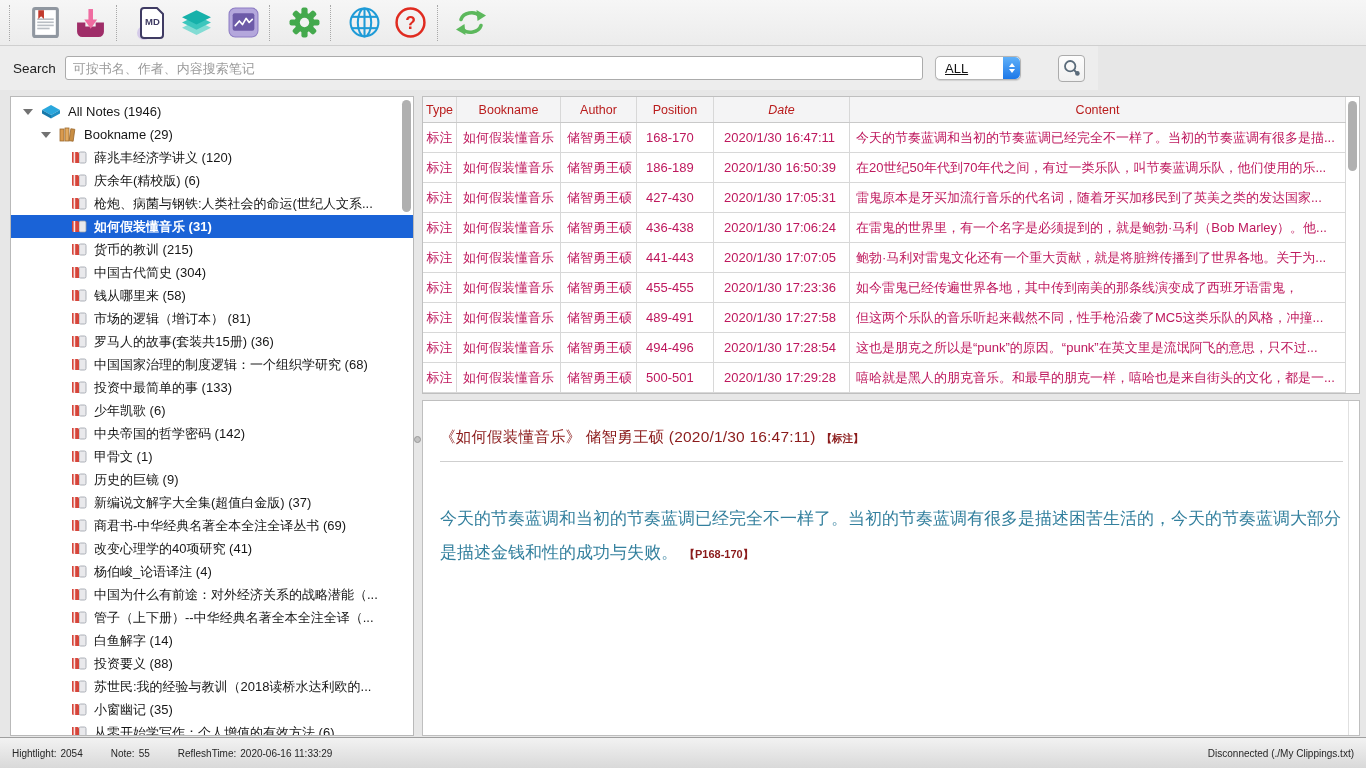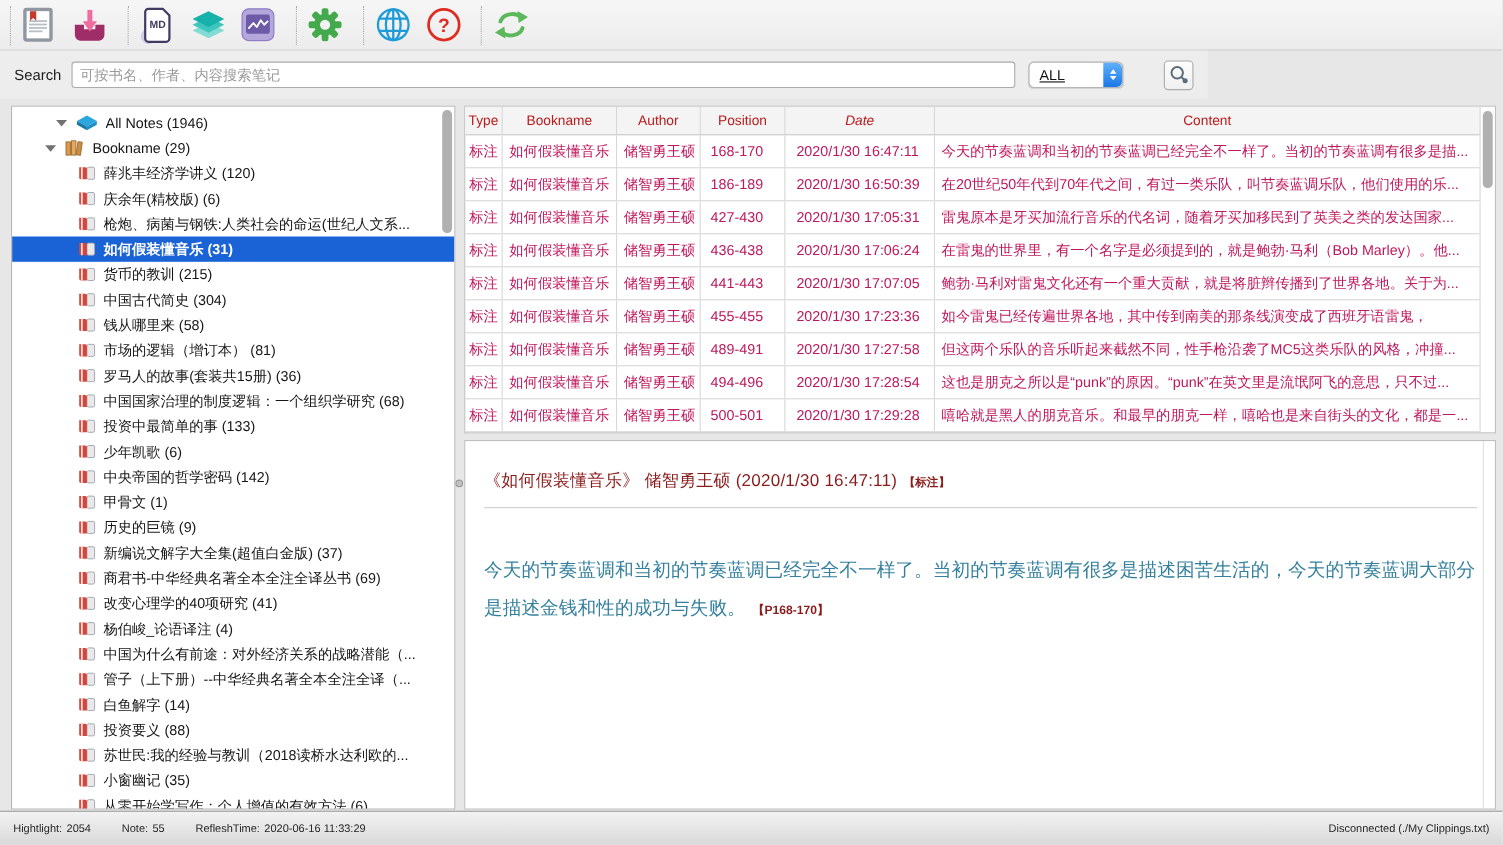--- a/index.html
+++ b/index.html
@@ -10,21 +10,21 @@
     -webkit-font-smoothing:antialiased;
   }
   
   .toolbar{
     position:absolute;left:0;top:0;width:1366px;height:46px;
     background:linear-gradient(#f6f6f6,#ececec);
     border-bottom:1px solid #cfcfcf;
     display:flex;align-items:center;padding-left:2px;box-sizing:border-box;
   }
   .tb-sep{height:36px;border-left:1px dotted #a8a8a8;margin:0 7px;}
-  .tb-btn{width:40px;height:40px;display:flex;align-items:center;justify-content:flex-start;margin:0 3px;cursor:default;}
+  .tb-btn{width:40px;height:40px;display:flex;align-items:center;justify-content:flex-end;margin:0 3px;cursor:default;}
   
   .search-row{
     position:absolute;left:0;top:46px;width:1098px;height:44px;
     display:flex;align-items:center;padding:0 13px;box-sizing:border-box;
     background:#ededed;
   }
   .search-label{font-size:13.5px;color:#1d1d1d;margin-right:9px;}
   .search-input{
     flex:1;height:22px;border:1px solid #ababab;border-radius:3px;background:#fff;
     font-size:13px;padding:0 7px;color:#222;outline:none;
@@ -62,21 +62,21 @@
     background:#fff;border:1px solid #bfbfbf;overflow:hidden;
   }
   .vthumb{position:absolute;width:9px;background:#b0b0b0;border-radius:4.5px;}
   .splitter-dot{
     position:absolute;left:414px;top:436px;width:7px;height:7px;border-radius:50%;
     background:#c2c2c2;border:1px solid #9a9a9a;box-sizing:border-box;
   }
   
   .tree{padding-top:3px;}
   .tree-row{height:23px;display:flex;align-items:center;font-size:13px;color:#161616;white-space:nowrap;overflow:hidden;}
-  .tree-row.lvl0{padding-left:12px;margin-left:28px;}
+  .tree-row.lvl0{padding-left:12px;}
   .tree-row.lvl1{padding-left:30px;}
   .tree-row.lvl2{padding-left:60px;}
   .tree-row.selected{background:var(--selection-blue,#1a63d7);color:#fff;font-weight:600;}
   .disc{width:0;height:0;border-left:5px solid transparent;border-right:5px solid transparent;border-top:6.5px solid #727272;margin-right:8px;flex:none;}
   .ticon{margin-right:7px;flex:none;}
   .tlabel{overflow:hidden;text-overflow:ellipsis;}
   
   .thead{display:flex;height:26px;width:calc(100% - 13px);background:#f4f4f5;border-bottom:1px solid #c9c9c9;box-sizing:border-box;}
   .thead .cell{display:flex;align-items:center;justify-content:center;font-size:12.5px;color:#b91c1c;}
   .trow{display:flex;height:30px;width:calc(100% - 13px);border-bottom:1px solid #d8d8d8;box-sizing:border-box;}

